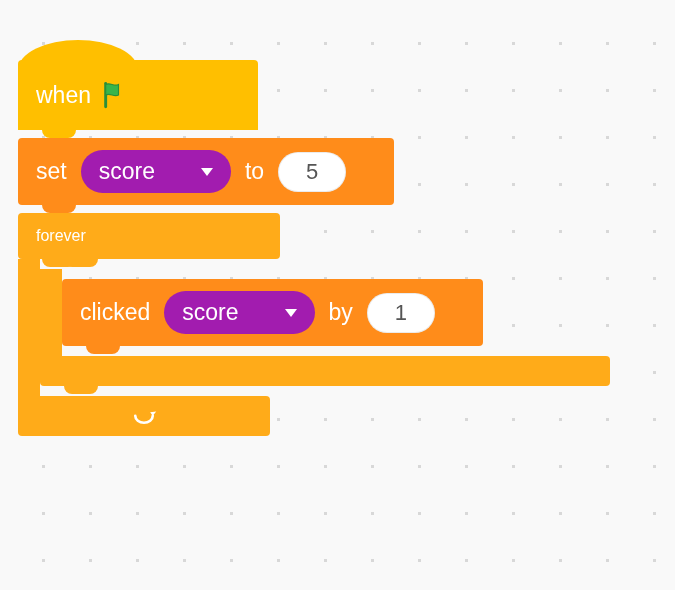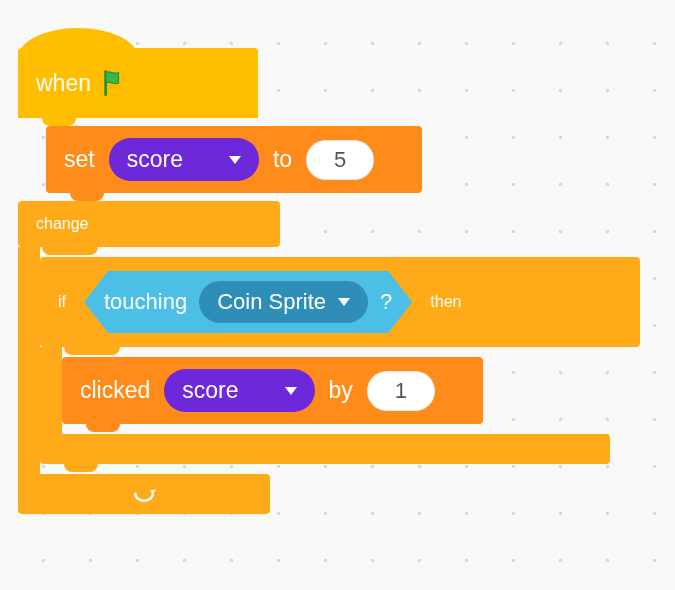--- a/index.html
+++ b/index.html
@@ -18,21 +18,21 @@
   .dots {
     position: absolute;
     inset: 0;
     background-image: radial-gradient(#d8d8d8 1.5px, transparent 1.5px);
     background-size: 47px 47px;
     background-position: 20px 20px;
   }
   .stack {
     position: absolute;
     left: 18px;
-    top: 28px;
+    top: 40px;
   }
   .block {
     position: relative;
     font-size: 23px;
   }
   
   .hat {
     width: 240px;
     height: 70px;
     background: #ffbf00;
@@ -99,30 +99,30 @@
   
   .data-block {
     background:#ff8c1a;
     border-radius:4px;
     padding:12px 18px;
     display:flex;
     align-items:center;
     gap:14px;
     position:relative;
   }
-  .data-block .dd { background:#6d28d9;gap:46px; }
+  .data-block .dd { background:#a21caf;gap:46px; }
   
   .flag {
     width:28px;height:28px;display:inline-block;position:relative;
   }
   .flag svg{width:100%;height:100%;}
   
   .looparrow svg{width:28px;height:22px;}
   
-  #set-block{ width:340px;margin-left:28px; }
+  #set-block{ width:340px; }
   #forever-block{ width:260px; }
   #if-block-top{ width:600px; }
   #change-block{ width:385px; }
   #forever-bottom{ width:252px; }
   #if-bottom{ width:570px; }
   
   .c-outer{
     display:flex;
     flex-direction:column;
     align-items:flex-start;
@@ -227,41 +227,28 @@
       <span class="caret"></span>
     </span>
     <span>to</span>
     <span class="oval">
       <span>5</span>
     </span>
   </div>
 
   <div class="c-outer" style="margin-top:8px;">
     <div class="c-row" id="forever-block" style="width:222px;">
-      <span>change</span>
+      <span>forever</span>
       <span class="notch-in" style="left:46px;"></span>
     </div>
     <div class="c-content">
       <div class="c-side" style="align-self:stretch;border-radius:0 0 0 0;"></div>
       <div class="c-inner">
 
         <div class="c-outer">
-          <div class="c-row" id="if-block-top" style="width:560px;">
-            <span>if</span>
-            <span class="hex sensing-hex">
-              <span>touching</span>
-              <span class="sensing-dd">
-                <span>Coin Sprite</span>
-                <span class="caret"></span>
-              </span>
-              <span>?</span>
-            </span>
-            <span>then</span>
-            <span class="notch-in" style="left:46px;"></span>
-          </div>
           <div class="c-content">
             <div class="c-side" style="align-self:stretch;"></div>
             <div class="c-inner">
 
               <div class="block data-block" id="change-block">
                 <span>clicked</span>
                 <span class="dd orange-bg">
                   <span>score</span>
                   <span class="caret"></span>
                 </span>

